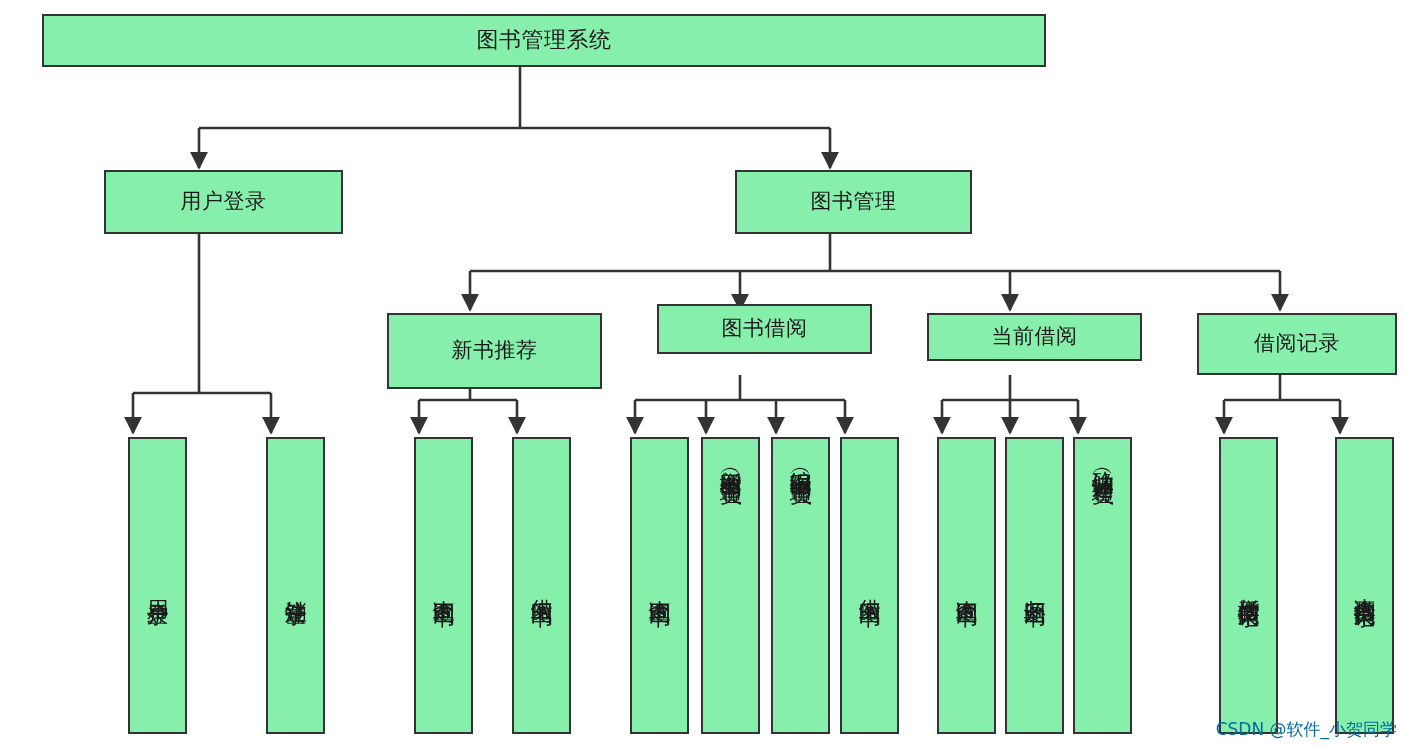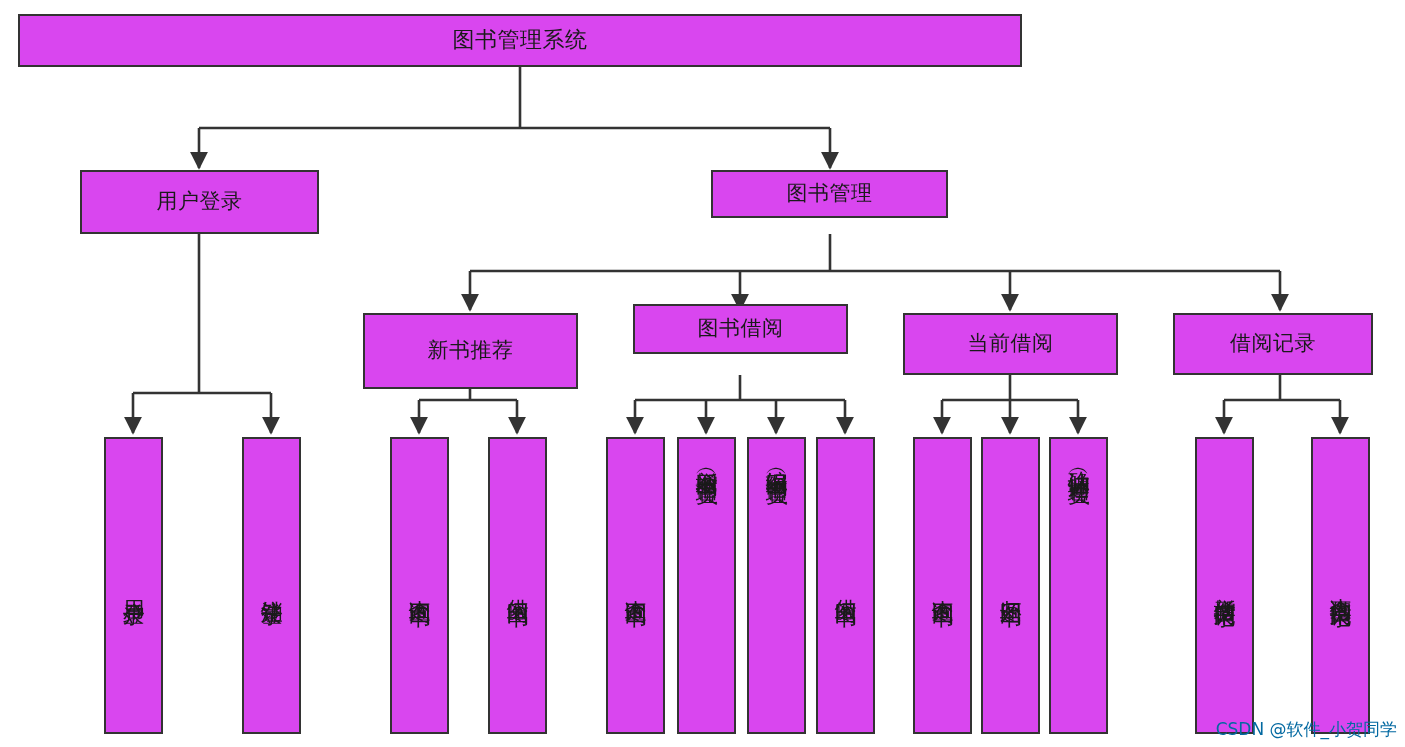--- a/index.html
+++ b/index.html
@@ -22,26 +22,27 @@
     position: absolute;
     left: 0;
     top: 0;
     width: 1405px;
     height: 747px;
   }
   .node {
     position: absolute;
     box-sizing: border-box;
     border: 2.5px solid #333333;
-    background: #d946ef;
+    background: #86efac;
     display: flex;
     align-items: center;
     justify-content: center;
     color: #111111;
     z-index: 2;
+    margin-left: 24px;
   }
   .node-label {
     color: #1a1a1a;
     letter-spacing: 0.5px;
   }
   
   .node.horiz .node-label {
     font-size: 21px;
     line-height: 1.1;
     white-space: nowrap;
@@ -137,31 +138,31 @@
     </g>
   </svg>
 
   <div class="node horiz" id="node-root" style="left:18px; top:14px; width:1004px; height:53px;">
     <span class="node-label">图书管理系统</span>
   </div>
 
   <div class="node horiz" style="left:80px; top:170px; width:239px; height:64px;">
     <span class="node-label">用户登录</span>
   </div>
-  <div class="node horiz" style="left:711px; top:170px; width:237px; height:48px;">
+  <div class="node horiz" style="left:711px; top:170px; width:237px; height:64px;">
     <span class="node-label">图书管理</span>
   </div>
 
   <div class="node horiz" style="left:363px; top:313px; width:215px; height:76px;">
     <span class="node-label">新书推荐</span>
   </div>
   <div class="node horiz" style="left:633px; top:304px; width:215px; height:50px;">
     <span class="node-label">图书借阅</span>
   </div>
-  <div class="node horiz" style="left:903px; top:313px; width:215px; height:62px;">
+  <div class="node horiz" style="left:903px; top:313px; width:215px; height:48px;">
     <span class="node-label">当前借阅</span>
   </div>
   <div class="node horiz" style="left:1173px; top:313px; width:200px; height:62px;">
     <span class="node-label">借阅记录</span>
   </div>
 
   <div class="node vert center" style="left:104px; top:437px; width:59px; height:297px;">
     <span class="node-label">用户登录</span>
   </div>
   <div class="node vert center" style="left:242px; top:437px; width:59px; height:297px;">

